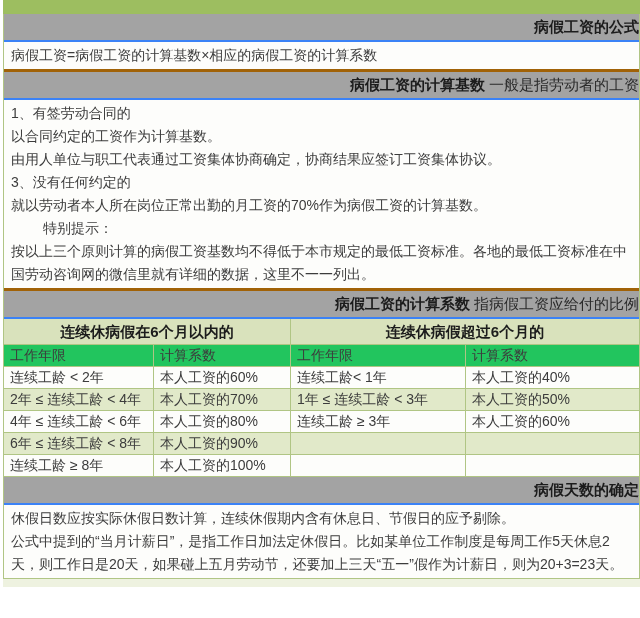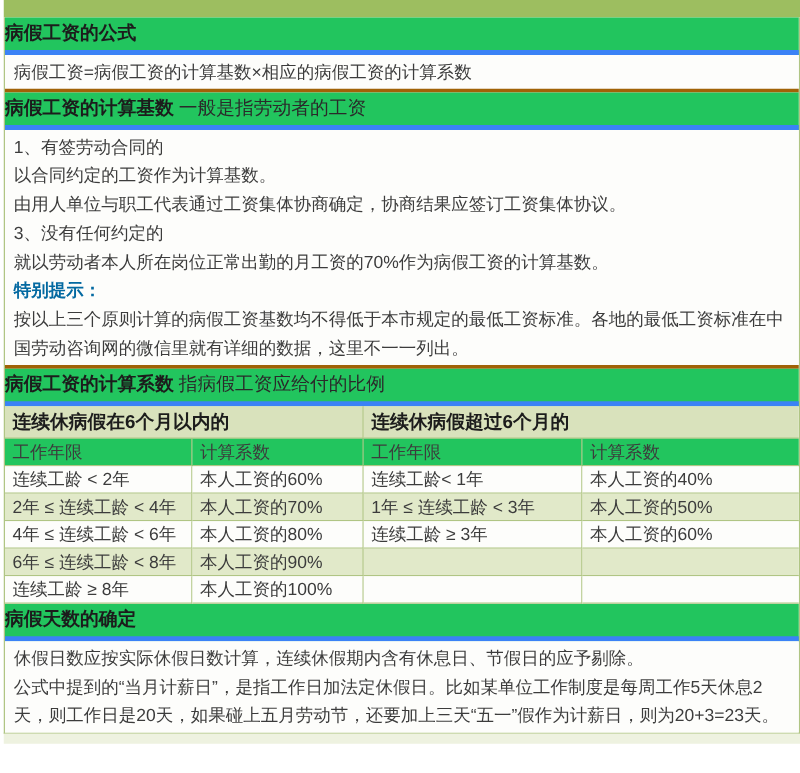--- a/index.html
+++ b/index.html
@@ -10,38 +10,38 @@
     font-family:"Liberation Sans","DejaVu Sans",sans-serif;
     color:#3c3c3c; font-size:14px;
     box-sizing:border-box;
   }
   .top-bar { height:14px; margin-left:3px; background:#9dbe60; }
   .doc {
     margin-left:3px; border:1px solid #b0c584; border-top:none;
     box-sizing:border-box;
   }
   .sec-header {
-    background:#22c55e; border-bottom:4px solid #3b82f6;
-    text-align:left; padding:4px 0 5px 0;
+    background:#a3a3a3; border-bottom:2px solid #3b82f6;
+    text-align:right; padding:4px 0 5px 0;
     font-size:15px; font-weight:bold; color:#1c1c1c;
     line-height:17px;
   }
   .sec-header .subtitle { font-weight:normal; margin-left:4px; color:#2a2a2a; }
   .text-block { background:#fdfdfb; border-bottom:3px solid #a16207; padding:2px 7px; }
   .text-block p { margin:0; line-height:23px; }
-  .text-block p.bold { font-weight:bold; color:#0369a1; }
+  .text-block p.bold { font-weight:normal; color:#404040;margin-left:32px; }
   .coef-grid { display:grid; grid-template-columns:150px 137px 175px 1fr; }
   .coef-grid .cell {
     border-right:1px solid #b0c584; border-bottom:1px solid #b0c584;
     padding:2px 6px; line-height:17px; box-sizing:border-box;
     background:#fdfdfb;
   }
   .coef-grid .cell.last { border-right:none; }
   .coef-grid .group-hdr {
-    grid-column:span 2; font-weight:bold; font-size:15px;
+    grid-column:span 2; text-align:center; font-weight:bold; font-size:15px;
     background:#d9e2bc; padding:4px 6px; color:#1c1c1c;
   }
   .coef-grid .col-hdr { background:#22c55e; }
   .coef-grid .alt { background:#e1e9c9; }
   .bottom-strip { height:8px; margin-left:3px; background:#eef2e0; }
 </style>
 </head>
 <body>
 
 <div class="page">

